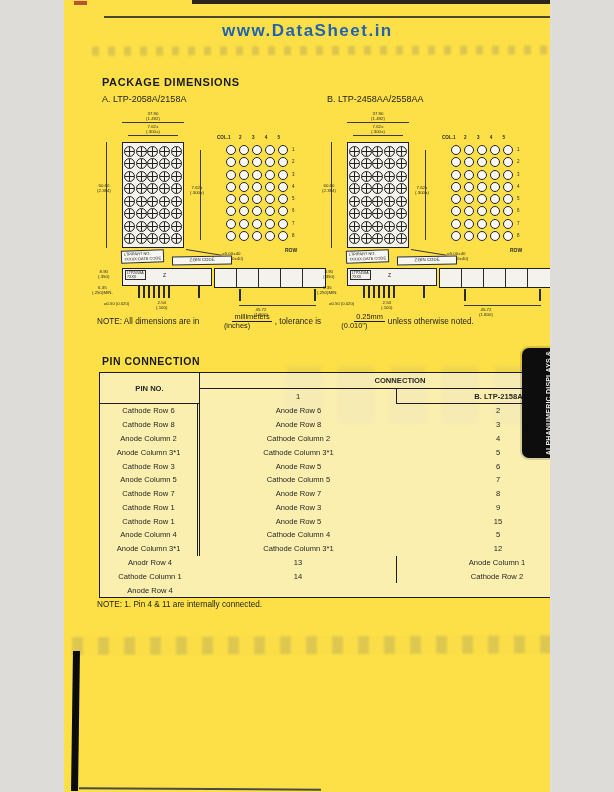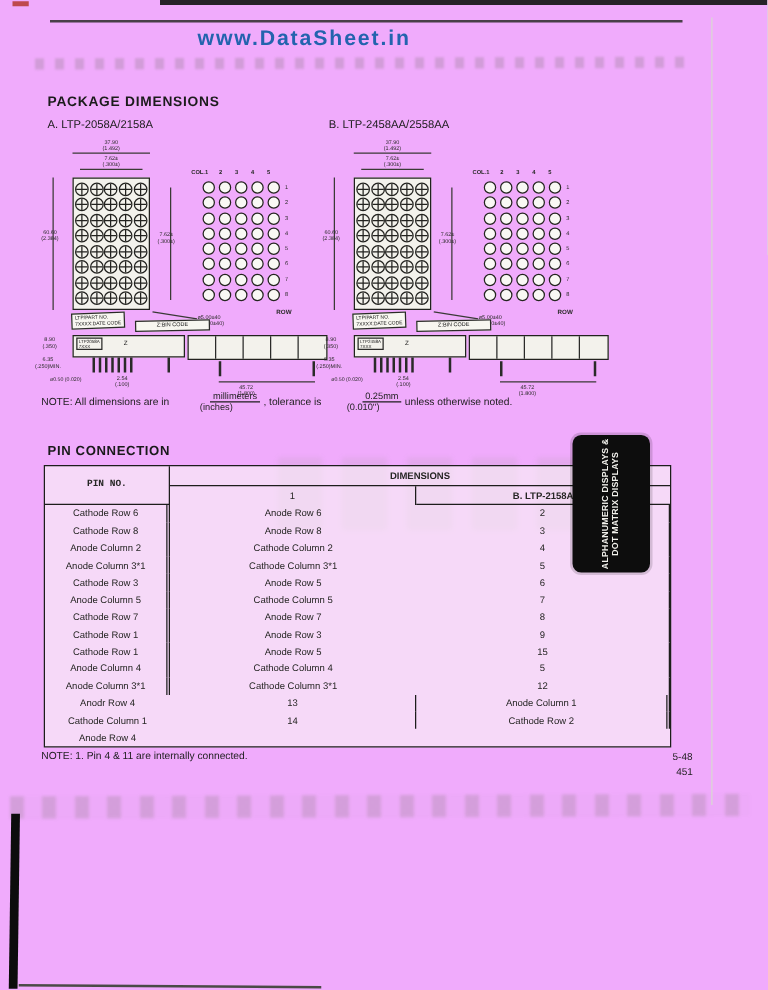--- a/index.html
+++ b/index.html
@@ -1,16 +1,16 @@
 <!DOCTYPE html>
 <html><head>
 <meta charset="utf-8">
 <style>
   html,body{margin:0;padding:0;background:#dddcd8;}
-  #page{position:relative;width:614px;height:792px;margin:0 auto;background:#f0abfc;
+  #page{position:relative;width:486px;height:792px;margin:0 auto;background:#fde047;
         font-family:"Liberation Sans",sans-serif;color:#222;overflow:hidden;}
   .abs{position:absolute;}
   
   .topstrip{left:128px;top:0;width:486px;height:4px;background:#161616;opacity:.92;}
   .redmark{left:10px;top:1px;width:13px;height:4px;background:#b5372f;opacity:.85;}
   .toprule{left:40px;top:16px;width:506px;height:2px;background:#2c2b29;opacity:.85;}
   .smudge1{left:28px;top:46px;width:522px;height:9px;opacity:.45;
     background:repeating-linear-gradient(90deg,rgba(110,108,98,.5) 0 7px,rgba(110,108,98,0) 7px 16px);
     filter:blur(1px);transform:rotate(-.15deg);}
   .smudge2{left:8px;top:636px;width:592px;height:18px;opacity:.5;
@@ -67,21 +67,21 @@
   .note1{left:33px;top:313px;font-size:8.2px;color:#1e1e1e;display:flex;align-items:center;white-space:nowrap;}
   .frac{display:inline-flex;flex-direction:column;align-items:center;font-size:7.4px;line-height:8.4px;margin:0 3px;}
   .frac .top{border-bottom:1px solid #1e1e1e;padding:0 2px;margin-left:30px;}
   
   .h2{left:38px;top:355px;font-size:10.5px;font-weight:bold;letter-spacing:.5px;color:#1a1a1a;}
   #pin-grid{left:35px;top:372px;width:502px;height:226px;border:1.6px solid #1d1d1c;box-sizing:border-box;
     display:grid;grid-template-columns:100px 197px 1fr;grid-template-rows:16px 15px repeat(14,1fr);
     background:rgba(250,249,245,.6);}
   #pin-grid .cell{font-size:7.6px;color:#262624;display:flex;align-items:center;justify-content:center;white-space:nowrap;}
   .hc{font-weight:bold;font-size:7.8px;}
-  .cell-pin-no{grid-column:1;grid-row:1/3;border-right:1.2px solid #1d1d1c;border-bottom:1.2px solid #1d1d1c;font-family:Liberation Mono, monospace;}
+  .cell-pin-no{grid-column:1;grid-row:1/3;border-right:1.2px solid #1d1d1c;border-bottom:1.2px solid #1d1d1c;}
   .cell-connection{grid-column:2/4;grid-row:1;border-bottom:1px solid #1d1d1c;}
   .cell-a-head{grid-column:2;grid-row:2;border-bottom:1.2px solid #1d1d1c;border-right:3px double #1d1d1c;}
   .cell-b-head{grid-column:3;grid-row:2;border-bottom:1.2px solid #1d1d1c;}
   .c-pin{border-right:1.2px solid #1d1d1c;}
   .c-a{border-right:3px double #1d1d1c;}
   
   .badge{left:458px;top:348px;width:62px;height:110px;background:#0d0d0d;border-radius:7px;
          box-shadow:0 0 0 2px rgba(13,13,13,.15);}
   .badge-inner{position:absolute;left:50%;top:50%;width:106px;height:58px;
     transform:translate(-50%,-50%) rotate(-90deg);display:flex;flex-direction:column;
@@ -505,21 +505,21 @@
     <span class="frac">
       <span class="top">0.25mm</span>
       <span>(0.010'')</span>
     </span>
     <span>unless otherwise noted.</span>
   </div>
 
   <div class="abs h2">PIN CONNECTION</div>
   <div id="pin-grid" class="abs">
     <div class="cell hc cell-pin-no">PIN NO.</div>
-    <div class="cell hc cell-connection">DIMENSIONS</div>
+    <div class="cell hc cell-connection">CONNECTION</div>
     <div class="cell hc cell-b-head">B. LTP-2158A</div>
   <div class="cell c-pin">1</div>
       <div class="cell c-a">Cathode Row 6</div>
       <div class="cell c-b">Anode Row 6</div>
       <div class="cell c-pin">2</div>
       <div class="cell c-a">Cathode Row 8</div>
       <div class="cell c-b">Anode Row 8</div>
       <div class="cell c-pin">3</div>
       <div class="cell c-a">Anode Column 2</div>
       <div class="cell c-b">Cathode Column 2</div>

